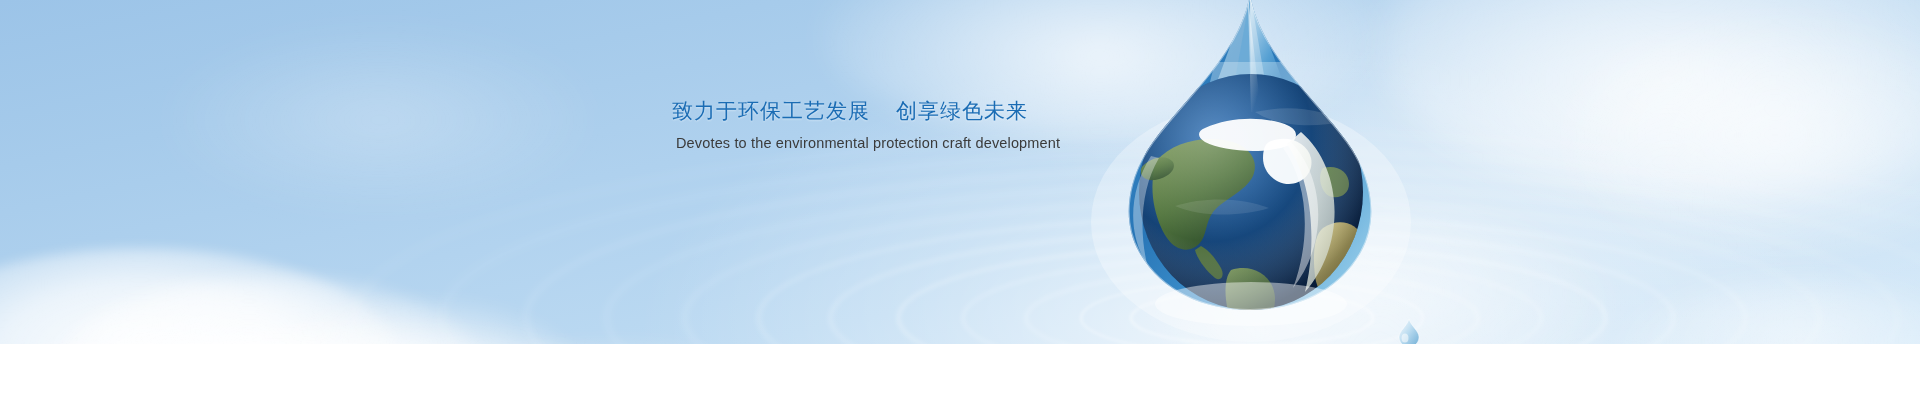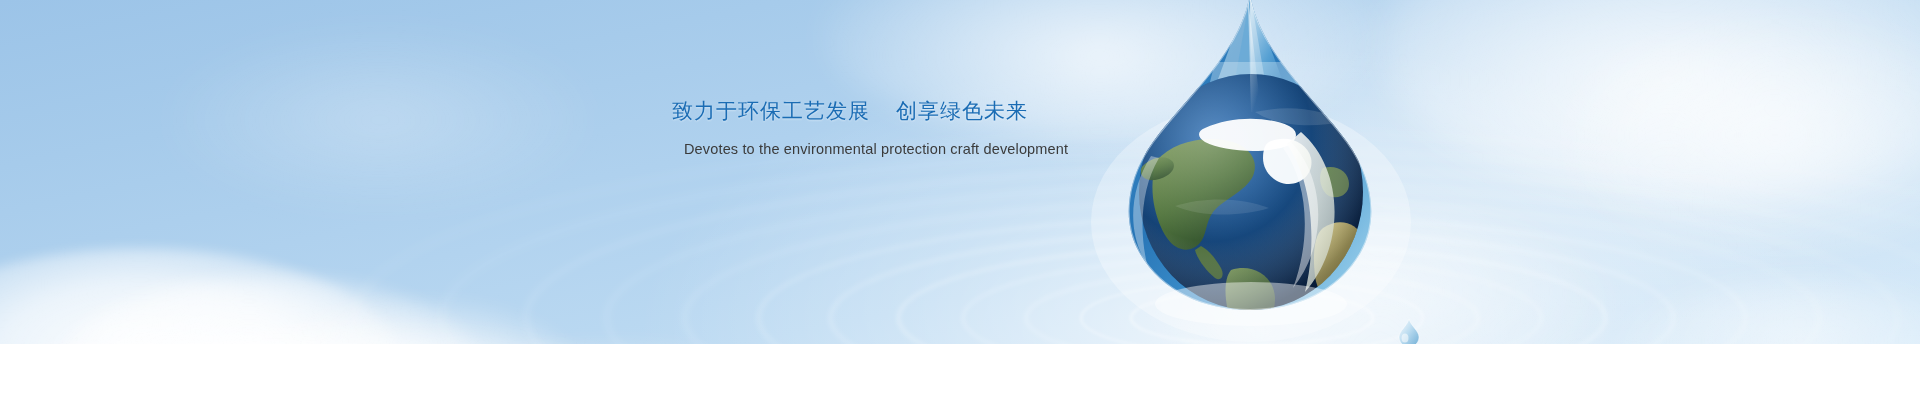--- a/index.html
+++ b/index.html
@@ -105,21 +105,21 @@
     margin: 0 0 6px 0;
     text-shadow: 0 1px 2px rgba(255,255,255,0.45);
   }
   #headline .seg-gap { display:inline-block; width: 26px; }
   .sub-line {
     font-size: 14.5px;
     line-height: 22px;
     color: #3b3b3b;
     letter-spacing: 0.15px;
     white-space: nowrap;
-    margin: 12px;
+    margin: 4px;
   }
 </style>
 </head>
 <body>
 
 <div id="banner">
 
   <div id="cloud-layer">
     <div class="cloud c-ml1"></div>
     <div class="cloud c-tr1"></div>

